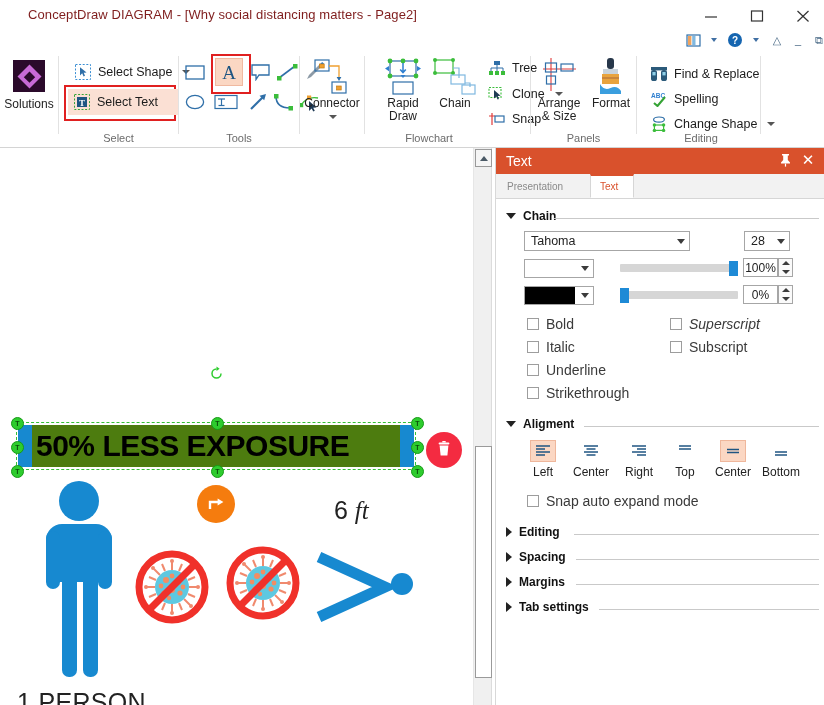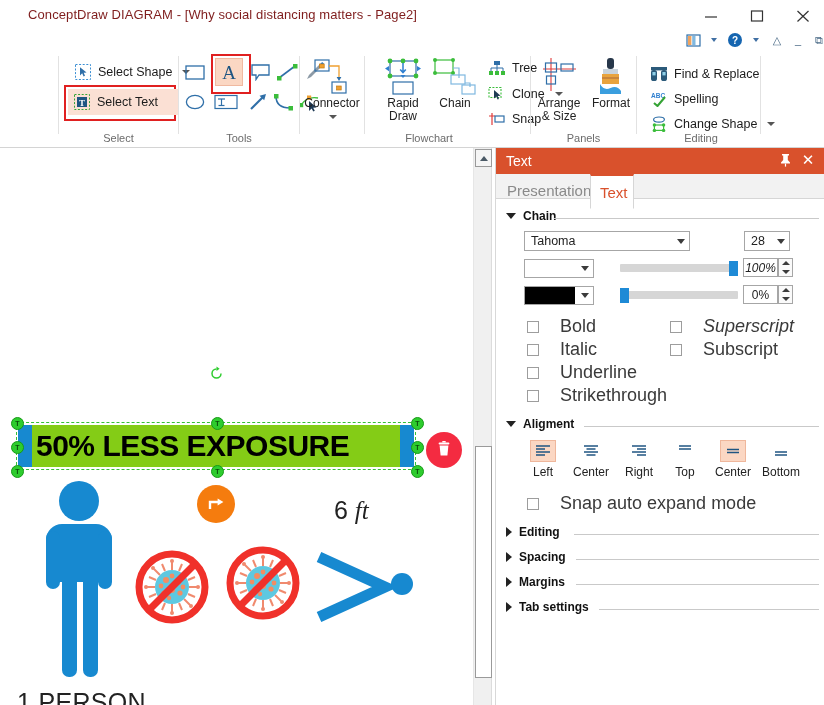--- a/index.html
+++ b/index.html
@@ -67,21 +67,21 @@
   
   .canvas-area{position:absolute;left:0;top:148px;width:473px;height:557px;background:#ffffff;overflow:hidden;}
   .canvas-page{position:absolute;left:0;top:0;width:473px;height:557px;background:#fff;}
 
   .vscroll{position:absolute;left:473px;top:148px;width:17px;height:557px;background:#f0f0f0;border-left:1px solid #e6e6e6;border-right:1px solid #dcdcdc;}
   .vscroll-up{position:absolute;left:1px;top:1px;width:15px;height:16px;border:1px solid #9a9a9a;background:#f5f5f5;display:flex;align-items:center;justify-content:center;}
   .vs-arrow{width:0;height:0;border-left:4px solid transparent;border-right:4px solid transparent;border-bottom:5px solid #4b5a66;}
   .vscroll-thumb{position:absolute;left:1px;top:298px;width:15px;height:230px;border:1px solid #9a9a9a;background:#ffffff;}
 
   
-  .banner{position:absolute;left:18px;top:277px;width:396px;height:42px;background:#84cc16;}
+  .banner{position:absolute;left:18px;top:277px;width:396px;height:42px;background:#4d7c0f;}
   .banner-cap{position:absolute;top:0;width:14px;height:42px;background:#1789d0;}
   .banner-cap.l{left:0;}
   .banner-cap.r{right:0;}
   .banner-text{position:absolute;left:18px;top:3px;font-family:"Liberation Sans", sans-serif;font-weight:bold;font-size:30px;line-height:36px;color:#000;letter-spacing:-.5px;white-space:nowrap;}
 
   .sel-dash{position:absolute;left:16px;top:274px;width:400px;height:48px;border:1.5px dashed #36c036;box-sizing:border-box;}
   .handle{position:absolute;width:11px;height:11px;border-radius:50%;background:#2ecc2e;border:1px solid #169a16;display:flex;align-items:center;justify-content:center;}
   .handle:after{content:"T";font-size:7px;font-weight:bold;color:#0a4d0a;line-height:1;}
   .rot-handle{position:absolute;left:209px;top:218px;width:15px;height:15px;}
 
@@ -108,21 +108,21 @@
   .ft-label .it{font-family:"Liberation Serif", serif;font-style:italic;font-size:25px;}
 
   
   .panel{position:absolute;left:495px;top:148px;width:329px;height:557px;background:#ffffff;border-left:1px solid #d8d8d8;}
   .panel-head{position:absolute;left:0;top:0;width:329px;height:26px;background:#d9512c;}
   .panel-title{position:absolute;left:10px;top:5px;font-size:14px;color:#fff;}
   .panel-pin{position:absolute;right:32px;top:4px;width:16px;height:16px;color:#fff;display:flex;align-items:center;justify-content:center;}
   .panel-close{position:absolute;right:9px;top:3px;width:16px;height:16px;color:#fff;display:flex;align-items:center;justify-content:center;font-size:15px;line-height:15px;}
 
   .tabs{position:absolute;left:0;top:26px;width:329px;height:24px;background:#f2f2f2;border-bottom:1px solid #d6d6d6;}
-  .tab{position:absolute;top:0;height:24px;display:flex;align-items:center;padding:16px 9px;font-size:15px;color:#8a8a8a;box-sizing:border-box;text-align:center;}
+  .tab{position:absolute;top:0;height:24px;display:flex;align-items:center;padding:8px 9px;font-size:10px;color:#8a8a8a;box-sizing:border-box;text-align:center;}
   .tab.active{background:#ffffff;color:#d9512c;border-top:2px solid #d9512c;border-left:1px solid #d6d6d6;border-right:1px solid #d6d6d6;border-bottom:1px solid #ffffff;}
 
   .sect{position:absolute;left:10px;height:16px;display:flex;align-items:center;gap:7px;}
   .sect-name{font-size:12px;font-weight:bold;color:#111;white-space:nowrap;}
   .sect-rule{position:absolute;height:1px;background:#c9c9c9;}
   .tri-down{width:0;height:0;border-left:5px solid transparent;border-right:5px solid transparent;border-top:6px solid #222;}
   .tri-right{width:0;height:0;border-top:5px solid transparent;border-bottom:5px solid transparent;border-left:6px solid #222;}
 
   .fld{position:absolute;border:1px solid #a6a6a6;background:#fff;box-sizing:border-box;display:flex;align-items:center;}
   .fld .fv{flex:1;padding-left:6px;font-size:12.5px;color:#222;white-space:nowrap;overflow:hidden;}
@@ -132,21 +132,21 @@
   .swatch{position:absolute;left:0;top:0;bottom:0;width:calc(100% - 18px);}
 
   .slider{position:absolute;height:8px;background:#d6d6d6;border-radius:1px;}
   .sl-thumb{position:absolute;top:-3px;width:9px;height:15px;background:#1e8ad6;}
 
   .spin{position:absolute;width:15px;border:1px solid #a6a6a6;box-sizing:border-box;background:#fafafa;}
   .spin div{height:50%;display:flex;align-items:center;justify-content:center;}
   .sp-up{width:0;height:0;border-left:4px solid transparent;border-right:4px solid transparent;border-bottom:4px solid #3b3b3b;}
   .sp-dn{width:0;height:0;border-left:4px solid transparent;border-right:4px solid transparent;border-top:4px solid #3b3b3b;}
 
-  .cbrow{position:absolute;display:flex;align-items:center;gap:21px;font-size:18px;color:#3a3a3a;}
+  .cbrow{position:absolute;display:flex;align-items:center;gap:7px;font-size:14px;color:#3a3a3a;}
   .cbox{width:12px;height:12px;border:1px solid #9d9d9d;background:#fff;box-sizing:border-box;}
 
   .alignbtn{position:absolute;width:52px;}
   .alignbox{width:26px;height:22px;margin:0 auto;display:flex;align-items:center;justify-content:center;}
   .alignbox.on{background:#fbd7c3;box-shadow:0 0 0 1px #efb79c inset;}
   .alignlab{text-align:center;font-size:12px;color:#222;margin-top:3px;}
 </style>
 </head>
 <body>
 
@@ -194,20 +194,26 @@
         </div>
       <div class="ic qa-sm">△</div>
       <div class="ic qa-sm">_</div>
       <div class="ic qa-sm">⧉</div>
 
     </div>
   </div>
 
   <div class="ribbon">
 
+    <div class="rgroup g-solutions">
+      <div class="sol-icon">
+          <div class="sol-dia"></div>
+        </div>
+      <div class="sol-label">Solutions</div>
+    </div>
     <div class="sep" style="left:58px;"></div>
 
     <div class="rgroup g-select">
       <div class="cmd" style="left:10px;top:10px;">
         <span class="ci">
           <svg width="16" height="16" viewBox="0 0 16 16">
               <rect x="0.5" y="0.5" width="15" height="15" fill="none" stroke="#3b8fd4" stroke-width="1" stroke-dasharray="2 1.6"></rect>
               <path d="M5 3.2 L5 11.4 L7.2 9.3 L8.6 12.4 L10 11.8 L8.7 8.8 L11.6 8.6 Z" fill="#2f6fa8"></path>
             </svg>
         </span>
@@ -665,21 +671,21 @@
 
     <div class="fld" style="left:28px;top:111px;width:70px;height:19px;">
       <span class="fv"></span>
       <span class="fc">
           <span class="combo-caret"></span>
         </span>
     </div>
     <div class="slider" style="left:124px;top:116px;width:118px;">
       <div class="sl-thumb" style="left:109px;"></div>
     </div>
-    <div class="fld" style="left:247px;top:110px;width:35px;height:19px;justify-content:center;font-style:italic;">
+    <div class="fld" style="left:247px;top:110px;width:35px;height:19px;justify-content:center;">
       <span style="font-size:12px;color:#222;">100%</span>
     </div>
     <div class="spin" style="left:282px;top:110px;height:19px;">
       <div>
           <span class="sp-up"></span>
         </div>
       <div>
           <span class="sp-dn"></span>
         </div>
     </div>

